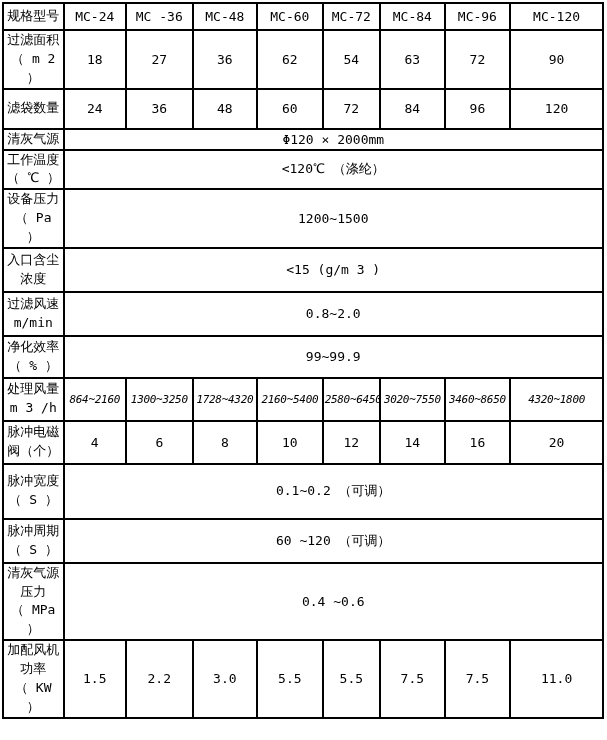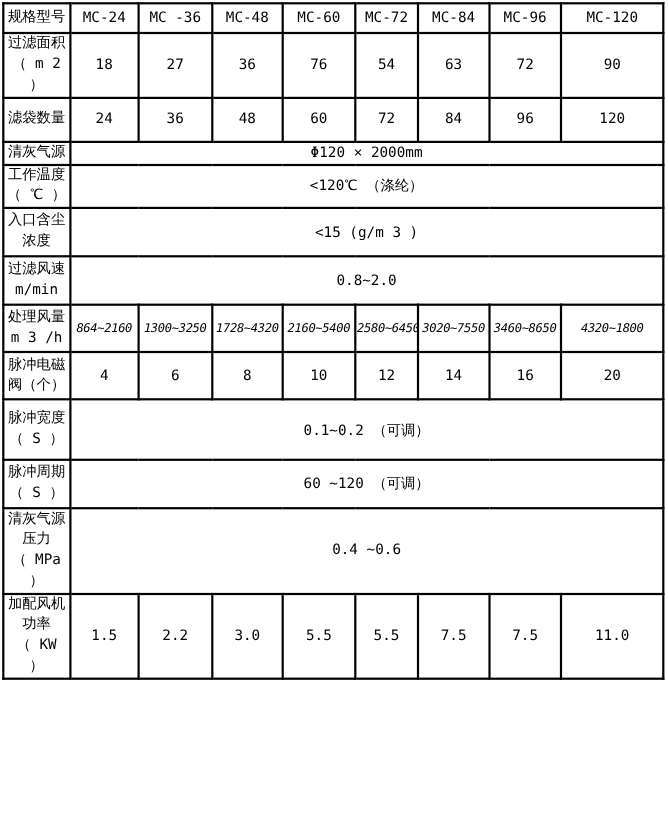--- a/index.html
+++ b/index.html
@@ -76,21 +76,21 @@
       <td class="val">MC-96</td>
       <td class="val">MC-120</td>
     </tr>
 
     <tr style="height:40px">
       <td class="label">过滤面积
 （ m 2 ）</td>
       <td class="val">18</td>
       <td class="val">27</td>
       <td class="val">36</td>
-      <td class="val">76</td>
+      <td class="val">62</td>
       <td class="val">54</td>
       <td class="val">63</td>
       <td class="val">72</td>
       <td class="val">90</td>
     </tr>
 
     <tr style="height:40px">
       <td class="label">滤袋数量</td>
       <td class="val">24</td>
       <td class="val">36</td>
@@ -106,33 +106,43 @@
       <td class="label">清灰气源</td>
       <td class="spanval" colspan="8">Φ120 × 2000mm</td>
     </tr>
 
     <tr style="height:24px">
       <td class="label">工作温度
 （ ℃ ）</td>
       <td class="spanval" colspan="8">&lt;120℃ （涤纶）</td>
     </tr>
 
+    <tr style="height:44px">
+      <td class="label">设备压力
+（ Pa ）</td>
+      <td class="spanval" colspan="8">1200~1500</td>
+    </tr>
 
     <tr style="height:44px">
       <td class="label">入口含尘
 浓度</td>
       <td class="spanval" colspan="8">&lt;15 (g/m 3 )</td>
     </tr>
 
     <tr style="height:44px">
       <td class="label">过滤风速
 m/min</td>
       <td class="spanval" colspan="8">0.8~2.0</td>
     </tr>
 
+    <tr style="height:42px">
+      <td class="label">净化效率
+（ % ）</td>
+      <td class="spanval" colspan="8">99~99.9</td>
+    </tr>
 
     <tr class="tight" style="height:43px">
       <td class="label">处理风量
 m 3 /h</td>
       <td class="val">864~2160</td>
       <td class="val">1300~3250</td>
       <td class="val">1728~4320</td>
       <td class="val">2160~5400</td>
       <td class="val">2580~6450</td>
       <td class="val">3020~7550</td>

